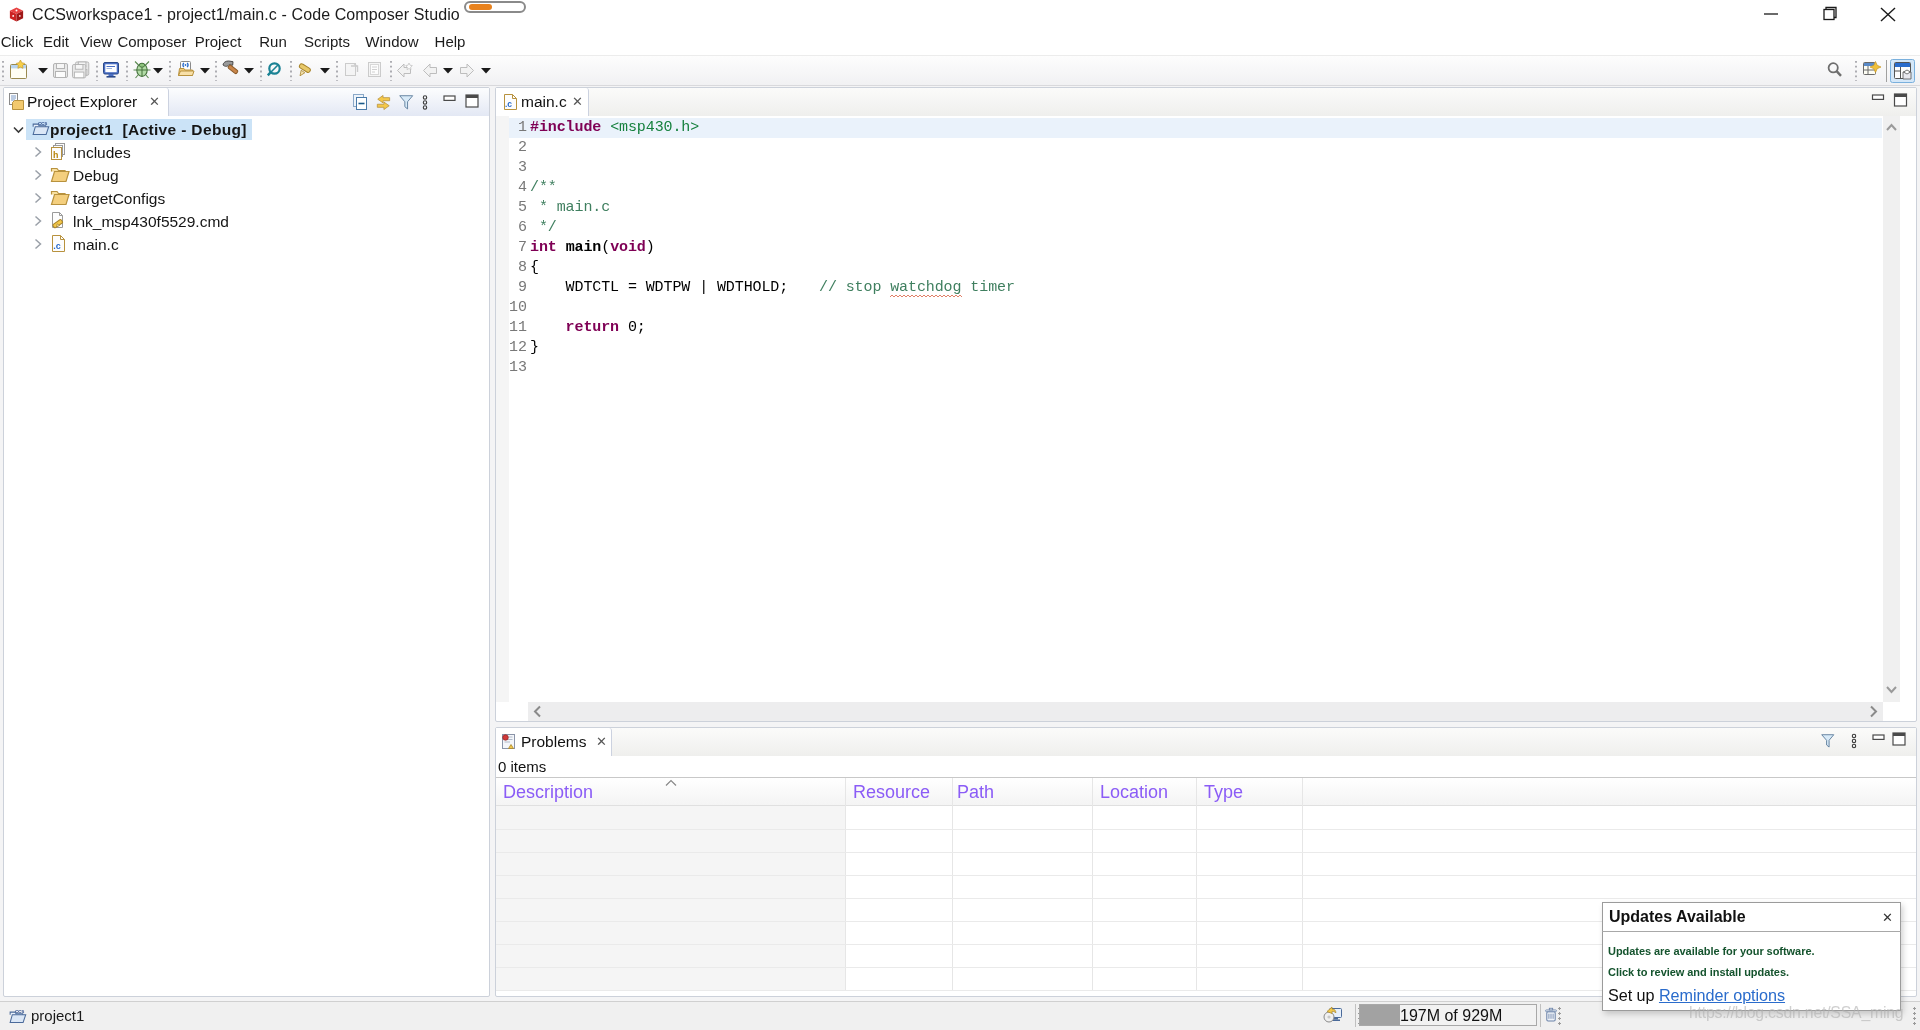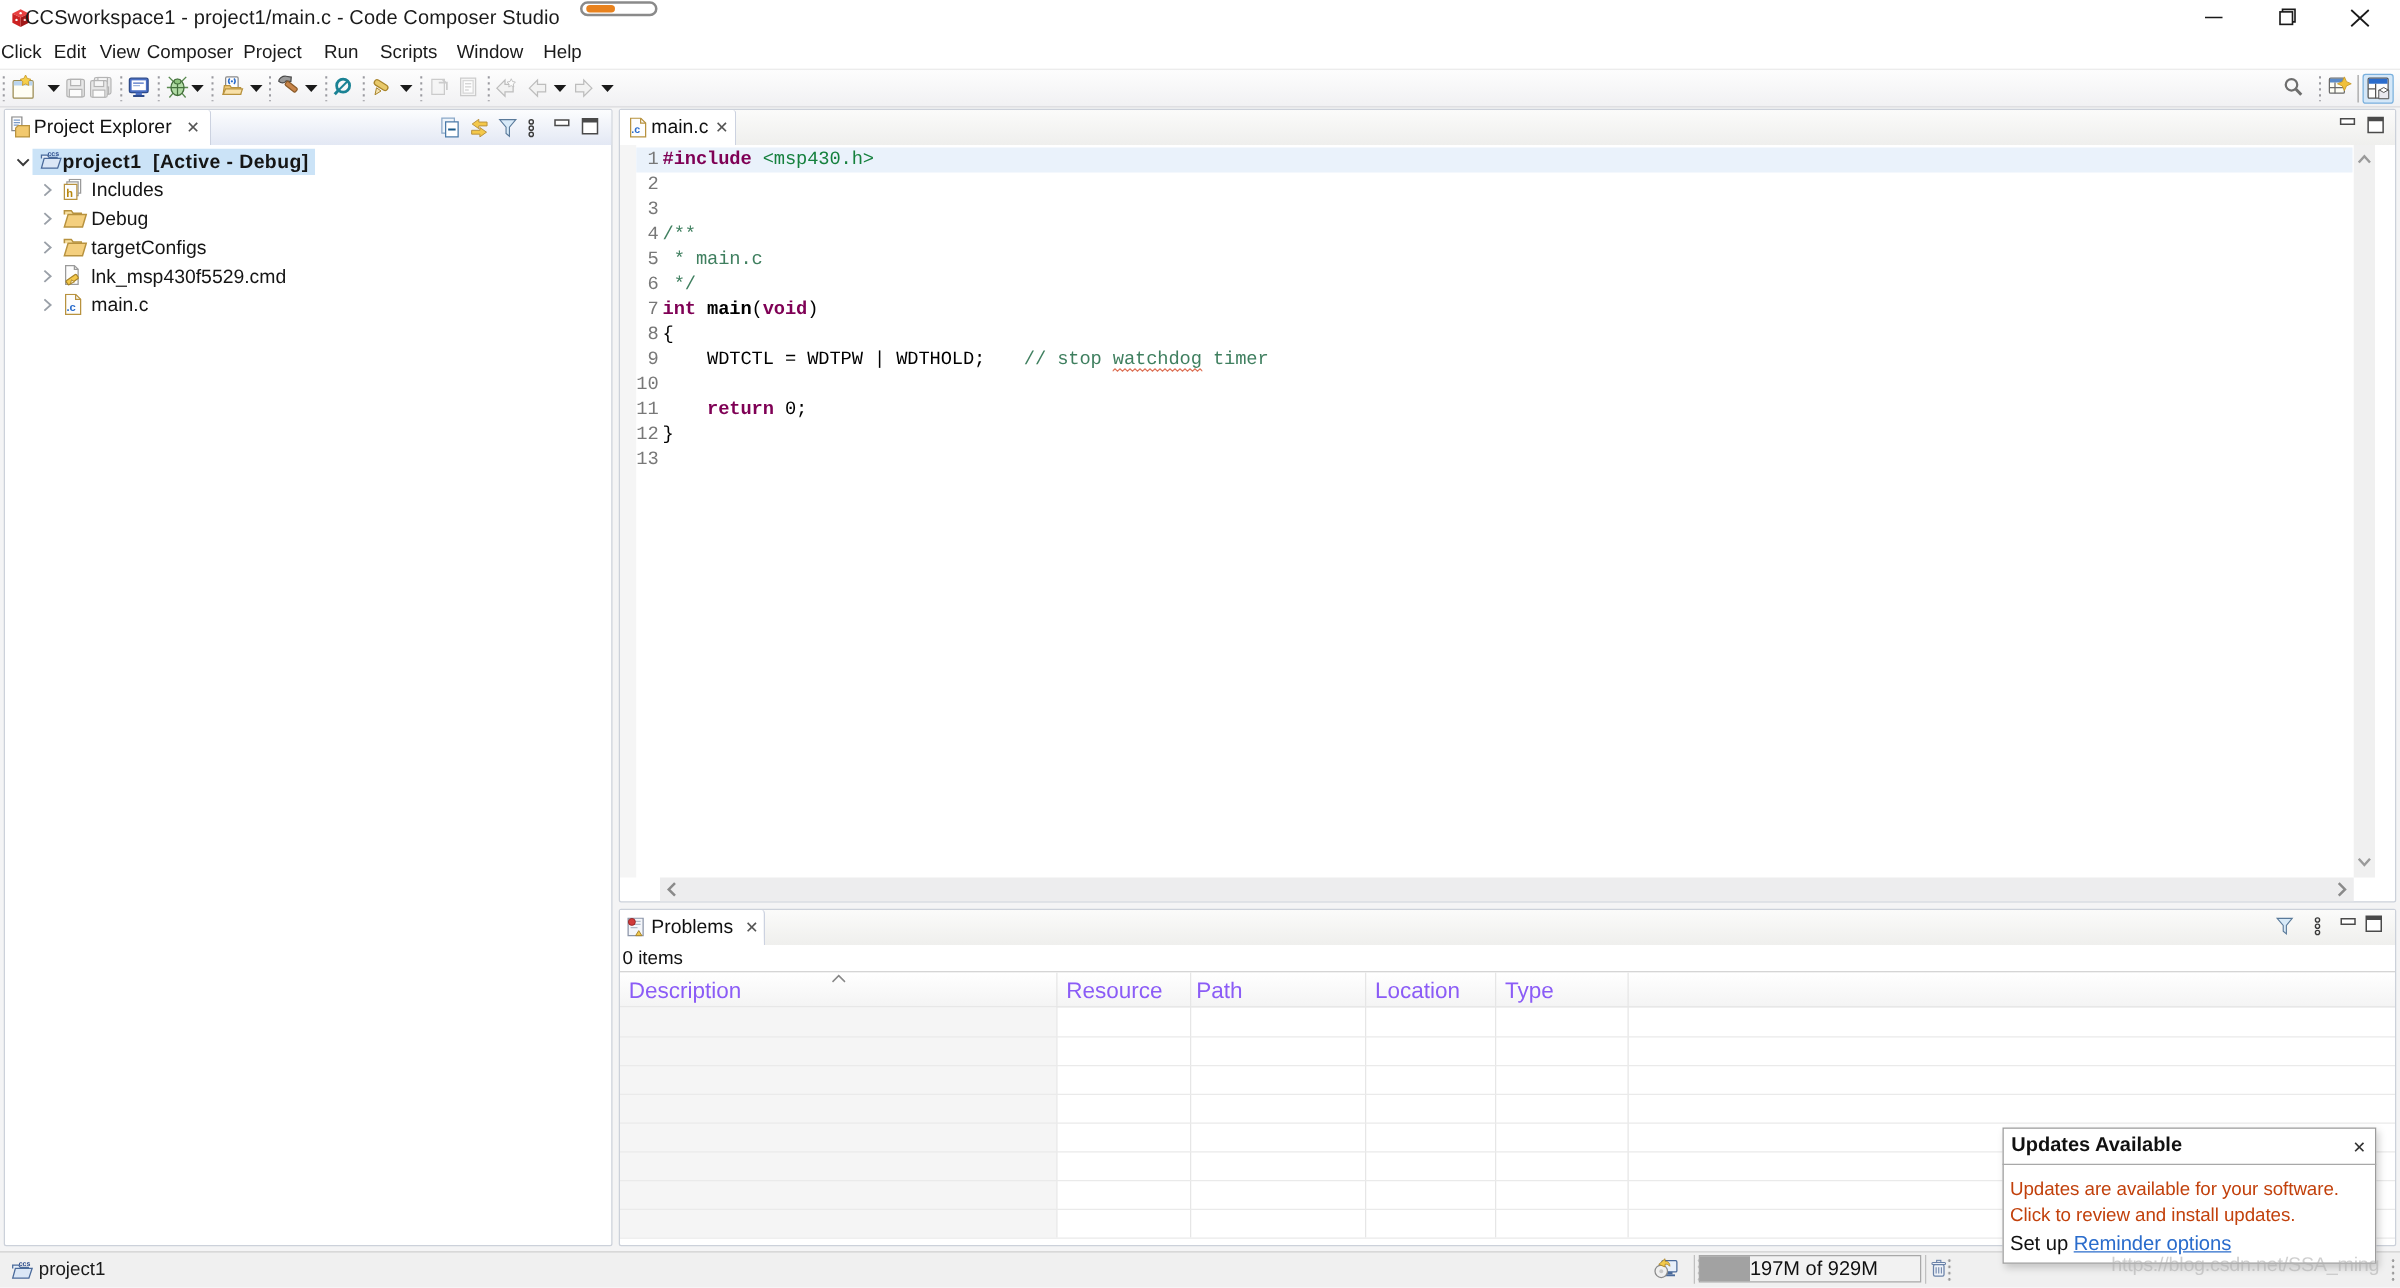--- a/index.html
+++ b/index.html
@@ -23,21 +23,21 @@
 
   <div class="abs" style="left:0;top:0;width:1920px;height:28px;background:#ffffff;"></div>
   <svg class="abs" id="ccslogo" style="left:8px;top:6px;" width="17" height="17" viewBox="0 0 18 18">
     <path d="M2 5 L9 1.5 L16 5 L9 8.5 Z" fill="#e84040"></path>
     <path d="M2 5 L9 8.5 L9 16.5 L2 13 Z" fill="#cc2222"></path>
     <path d="M16 5 L9 8.5 L9 16.5 L16 13 Z" fill="#a01818"></path>
     <circle cx="5.5" cy="10.5" r="1" fill="#fff"></circle>
       <circle cx="12.5" cy="10.5" r="1" fill="#f8d0d0"></circle>
     <circle cx="9" cy="4.8" r="1" fill="#fff"></circle>
   </svg>
-  <div class="abs" style="left:20px;top:0;height:28px;line-height:29px;font-size:16px;letter-spacing:0.1px;color:#1b1b1b;">CCSworkspace1 - project1/main.c - Code Composer Studio</div>
+  <div class="abs" style="left:32px;top:0;height:28px;line-height:29px;font-size:16px;letter-spacing:0.1px;color:#1b1b1b;">CCSworkspace1 - project1/main.c - Code Composer Studio</div>
 
   <div class="abs" style="left:464px;top:1px;width:62px;height:12px;border:2px solid #8a8a8a;border-radius:7px;background:#fff;"></div>
   <div class="abs" style="left:469px;top:4px;width:23px;height:6px;border-radius:3px;background:#e8821e;"></div>
 
   <svg class="abs" style="left:1760px;top:4px;" width="150" height="22" viewBox="0 0 150 22">
     <line x1="4" y1="10" x2="18" y2="10" stroke="#1a1a1a" stroke-width="1.3"></line>
     <rect x="64" y="5.5" width="10" height="10" fill="none" stroke="#1a1a1a" stroke-width="1.3"></rect>
     <path d="M66 5.5 V3.5 H76 V13.5 H74" fill="none" stroke="#1a1a1a" stroke-width="1.3"></path>
     <line x1="121" y1="4" x2="135" y2="17" stroke="#1a1a1a" stroke-width="1.4"></line>
     <line x1="135" y1="4" x2="121" y2="17" stroke="#1a1a1a" stroke-width="1.4"></line>
@@ -443,18 +443,18 @@
         <rect x="7.5" y="1.5" width="4" height="2" fill="#eef2f8" stroke="#6a82a8"></rect>
     </svg>
     <div class="abs dots" style="left:268px;top:5px;"></div>
     <div class="abs dots" style="left:623px;top:5px;"></div>
   </div>
 
   <div class="abs" style="left:1602px;top:902px;width:299px;height:109px;background:#ffffff;border:1px solid #9b9b9b;box-shadow:2px 3px 6px rgba(0,0,0,0.18);"></div>
   <div class="abs" style="left:1609px;top:908px;width:240px;height:20px;font-size:16px;font-weight:bold;color:#111;">Updates Available</div>
   <div class="abs" style="left:1882px;top:910px;width:16px;height:16px;font-size:13px;color:#333;">✕</div>
   <div class="abs" style="left:1602px;top:931px;width:299px;height:1px;background:#a8a8a8;"></div>
-  <div class="abs" style="left:1608px;top:941px;width:295px;font-size:15px;line-height:21px;color:#c2410c;letter-spacing:-0.05px;">Updates are available for your software.<br>Click to review and install updates.</div>
+  <div class="abs" style="left:1608px;top:941px;width:295px;font-size:11px;line-height:21px;color:#14532d;letter-spacing:-0.05px;font-weight:bold;">Updates are available for your software.<br>Click to review and install updates.</div>
   <div class="abs" style="left:1608px;top:986px;font-size:16.2px;color:#111;letter-spacing:-0.05px;">Set up <span style="color:#2a6ccc;text-decoration:underline;">Reminder options</span></div>
 
   <div class="abs" style="left:1689px;top:1004px;font-size:15.8px;letter-spacing:-0.2px;color:rgba(178,178,178,0.62);white-space:nowrap;">https://blog.csdn.net/SSA_ming</div>
 
 </div>
 
 </body></html>

